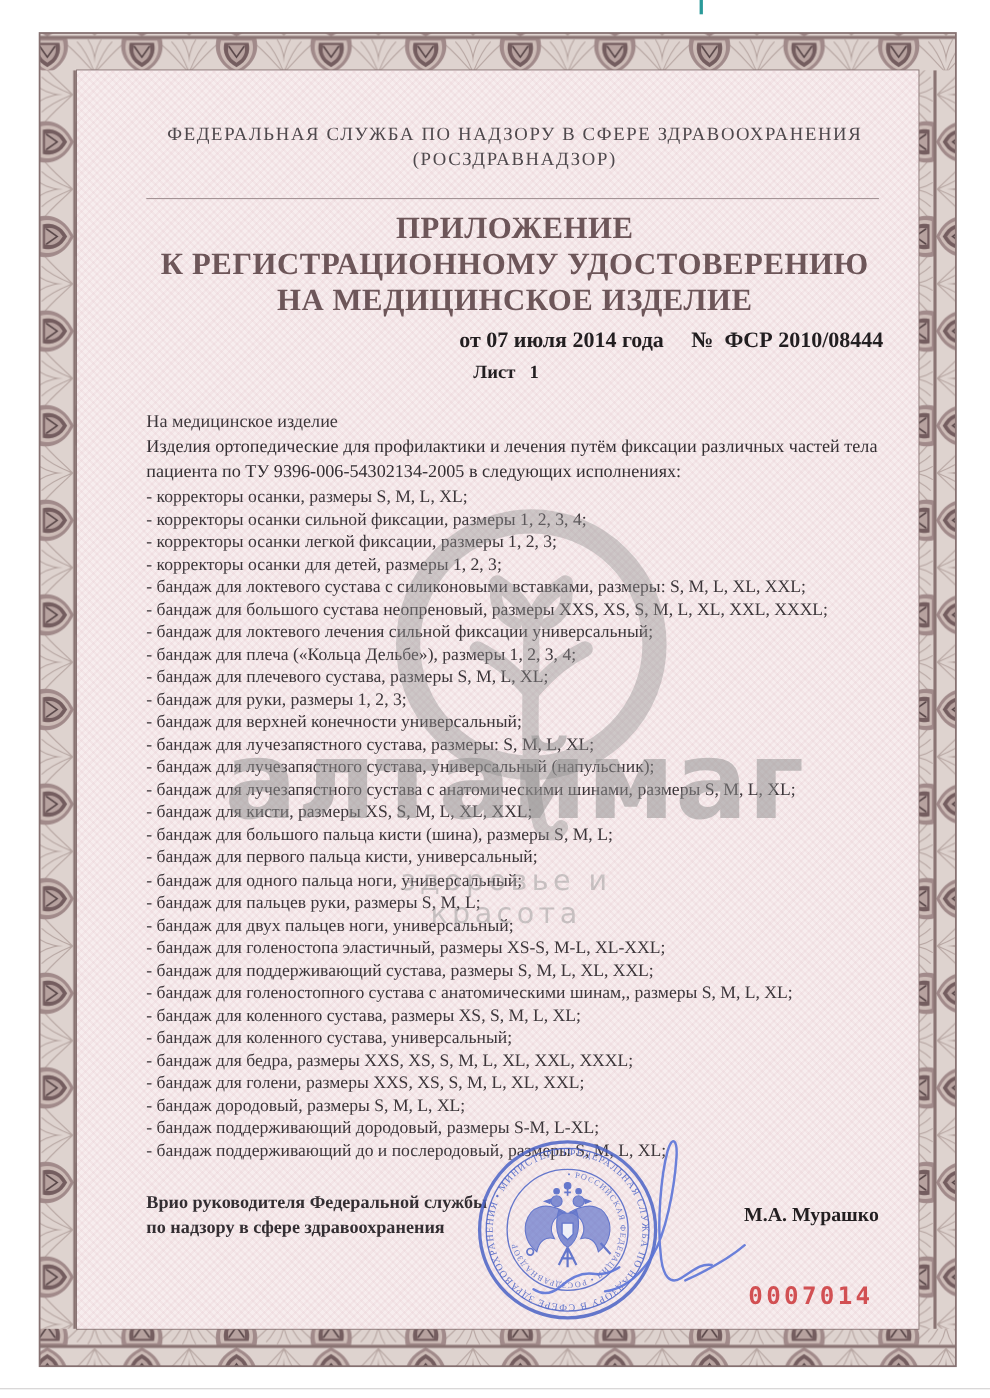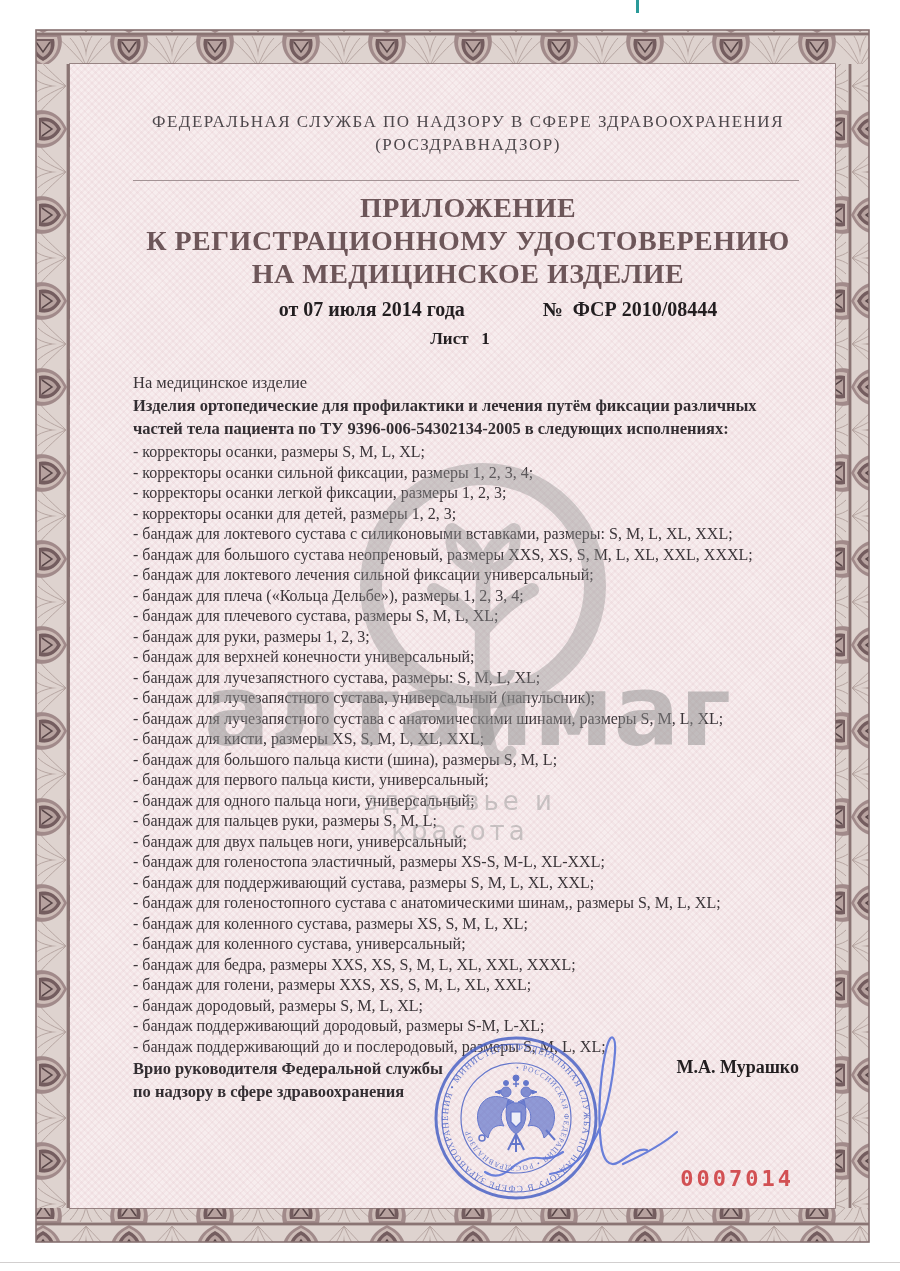--- a/index.html
+++ b/index.html
@@ -9,30 +9,30 @@
   .inner{position:absolute;left:70px;top:64px;width:765px;height:1144px;z-index:2;
          box-sizing:border-box;padding:46px 32px 20px 63px;
          background:
            repeating-linear-gradient(45deg, rgba(214,170,180,.12) 0 2px, rgba(255,255,255,0) 2px 5px),
            repeating-linear-gradient(-45deg, rgba(214,170,180,.12) 0 2px, rgba(255,255,255,0) 2px 5px),
            #f7edee;}
   .agency{ text-align:center;color:#4e484c;font-size:17px;letter-spacing:1.5px;line-height:23px;}
   .divider{border:none;border-top:1px solid #a39395;margin:24px 4px 0 0;}
   .title{margin:10px 0 0 0;text-align:center;color:#6d5659;font-weight:bold;
          font-size:28px;line-height:33px;letter-spacing:.5px;}
-  .date-row{display:flex;justify-content:center;gap:78px;margin:8px 0 0 60px;
+  .date-row{display:flex;justify-content:flex-end;gap:25px;margin:8px 0 0 60px;
             color:#221e20;font-weight:bold;font-size:20px;}
   .date-row span{white-space:pre;}
   .sheet{text-align:center;padding-right:16px;margin-top:8px;color:#221e20;
          font-weight:bold;font-size:17px;white-space:pre;}
   .intro{margin-top:24px;color:#3c363a;font-size:16.5px;}
-  .product-heading{margin-top:2px;color:#332e32;font-weight:bold;font-size:16.5px;line-height:22.5px;}
+  .product-heading{margin-top:2px;color:#332e32;font-weight:normal;font-size:16.5px;line-height:22.5px;}
   .items{margin-top:2px;}
   .item{color:#3c363a;font-size:16px;line-height:20.5px;}
-  .sig-row{display:flex;justify-content:space-between;align-items:flex-start;margin-top:0;}
+  .sig-row{display:flex;justify-content:space-between;align-items:center;margin-top:24px;}
   .sig-pos{color:#332e32;font-weight:bold;font-size:16.5px;line-height:23px;}
   .sig-name{color:#221e20;font-weight:bold;font-size:18px;padding-right:4px;}
   .wm-brand{position:absolute;left:204px;top:662px;z-index:3;color:#8d8d8d;opacity:.5;
             font-family:"DejaVu Sans","Liberation Sans",sans-serif;font-weight:bold;
             font-size:98px;letter-spacing:0;line-height:98px;pointer-events:none;}
   .wm-tagline{position:absolute;left:290px;top:786px;width:340px;z-index:3;text-align:center;
             color:#9a9a9a;opacity:.5;font-family:"DejaVu Sans","Liberation Sans",sans-serif;
             font-size:26px;letter-spacing:4px;pointer-events:none;}
   .wm-logo{position:absolute;left:338px;top:438px;z-index:3;opacity:.40;pointer-events:none;}
   .stamp{position:absolute;left:432px;top:1034px;z-index:4;}

